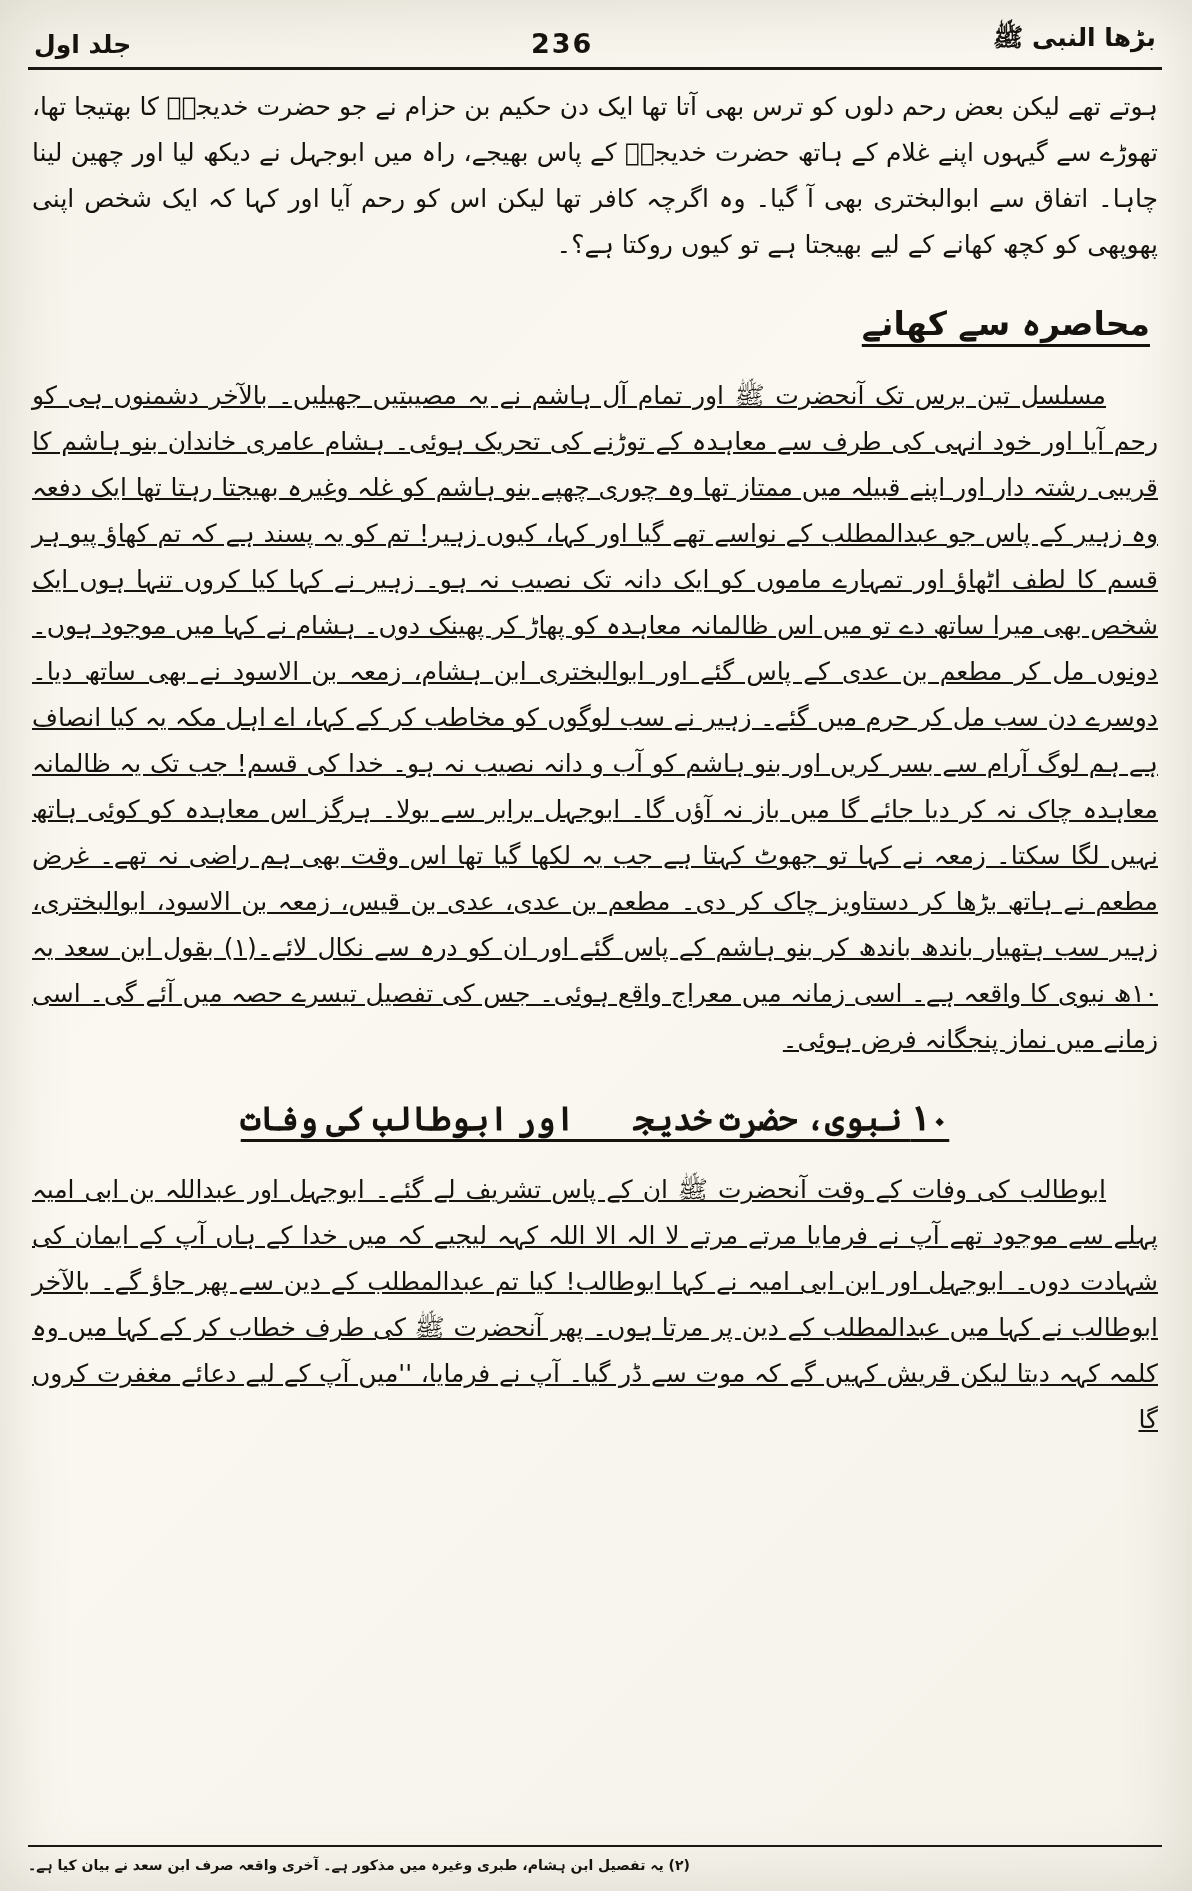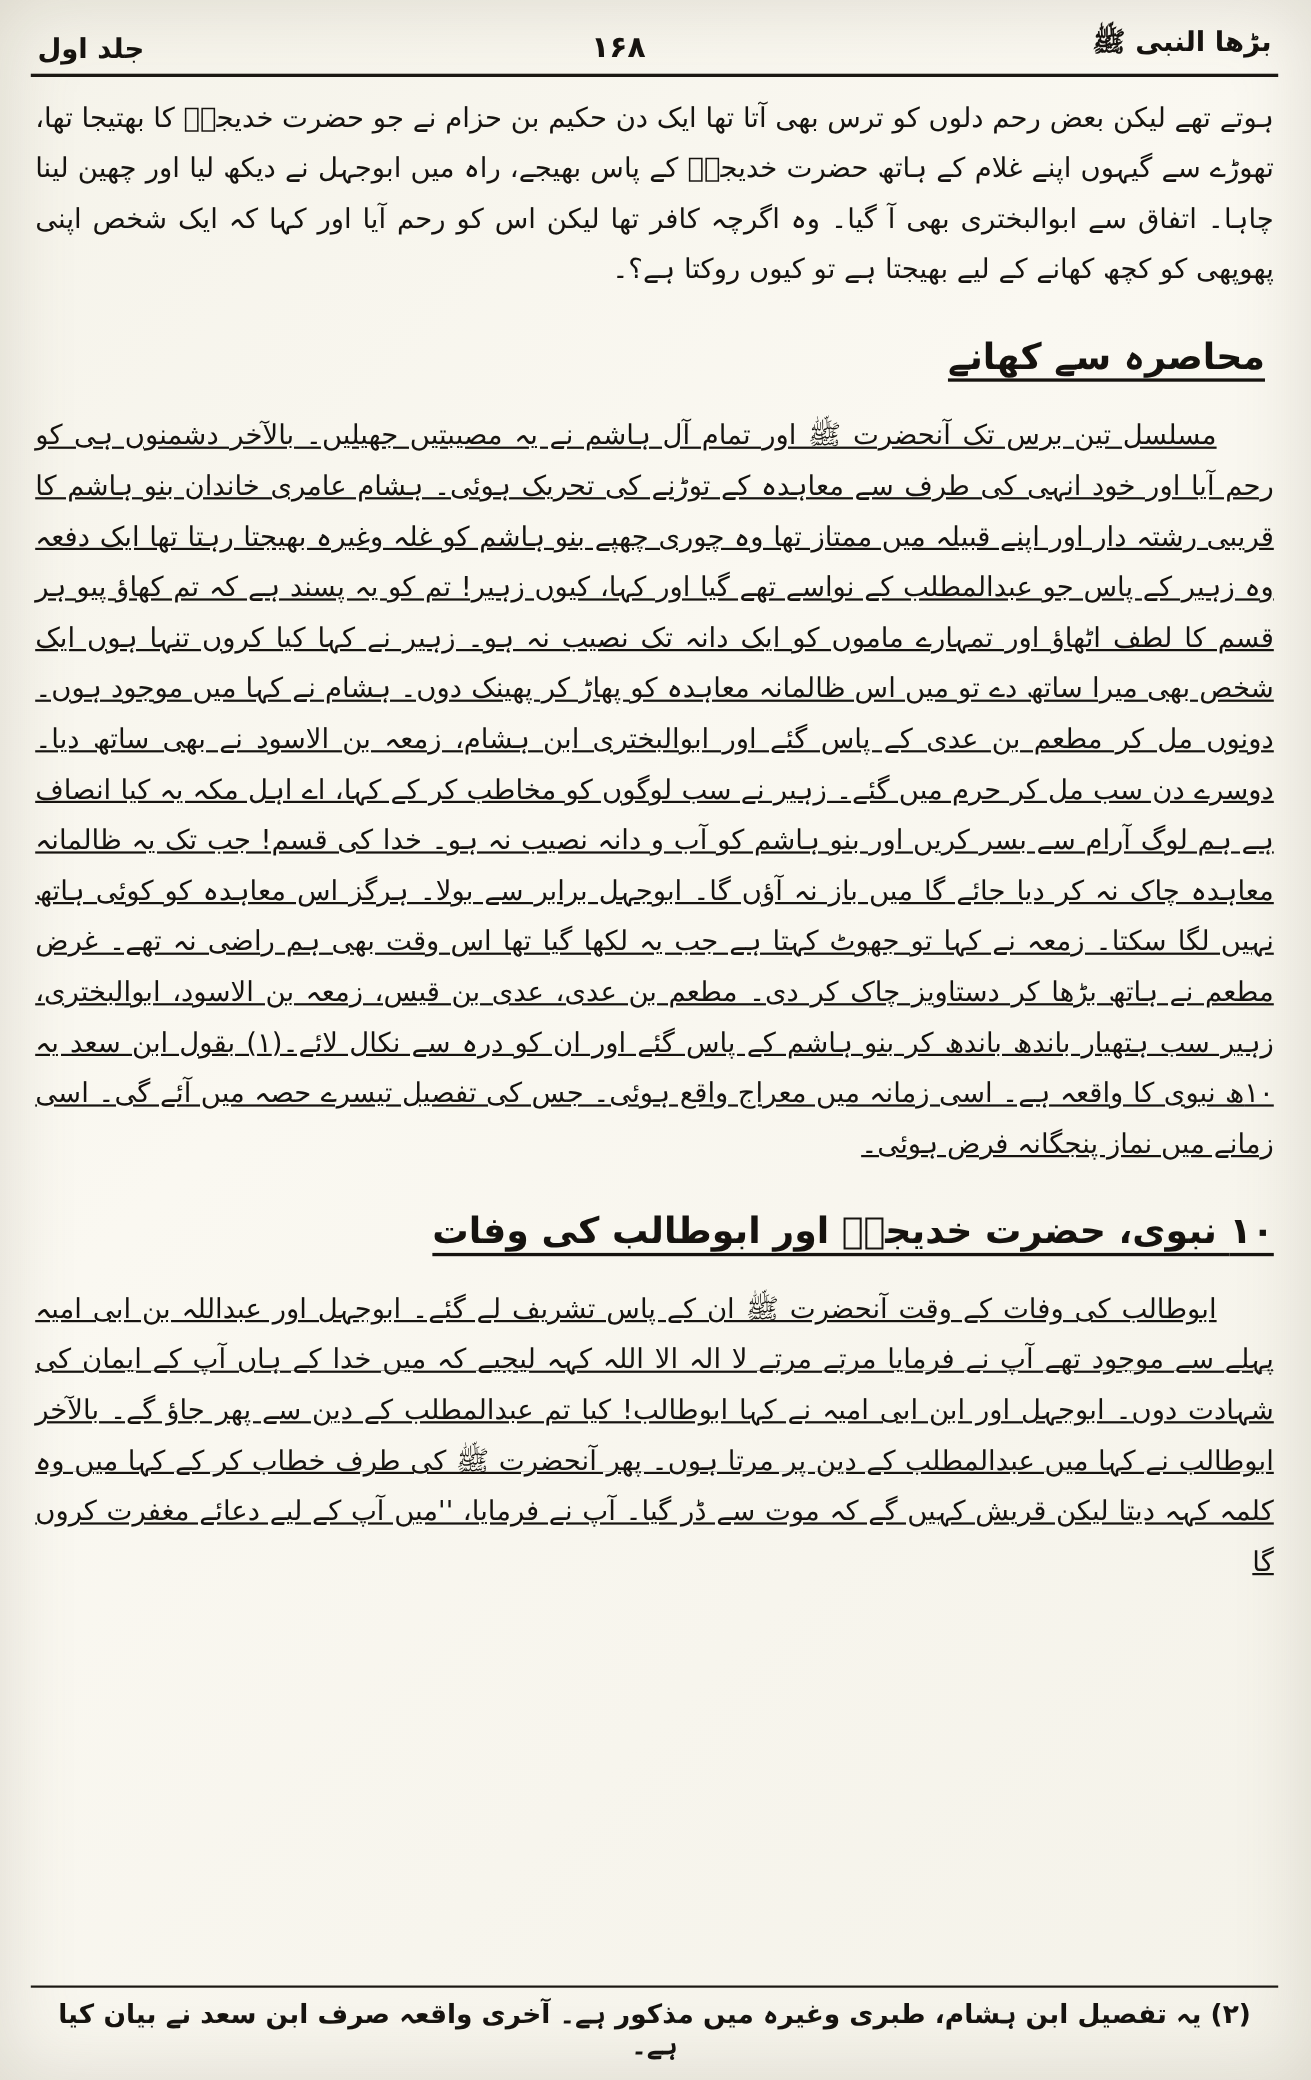--- a/index.html
+++ b/index.html
@@ -57,38 +57,40 @@
     margin: 26px 0 18px 0;
     text-decoration: underline;
     text-underline-offset: 9px;
     text-decoration-thickness: 2.5px;
   }
   .section-heading.right {
     text-align: right;
     padding-right: 8px;
   }
   .section-heading.center {
+    text-align: center;
+    font-family: Liberation Serif, serif;
   }
   .footnote-area {
     margin-top: auto;
     border-top: 2.5px solid #1b1813;
     padding-top: 10px;
-    text-align: center;
-    font-size: 24px;
+    text-align: left;
+    font-size: 14px;
     font-weight: bold;
   }
 </style>
 </head>
 <body>
 
 <div class="page">
 
   <div class="header">
     <span>بڑھا النبی ﷺ</span>
-    <span class="page-num">۱۶۸</span>
+    <span class="page-num">236</span>
     <span>جلد اول</span>
   </div>
 
   <div class="body-text">
 
     <p class="para">ہوتے تھے لیکن بعض رحم دلوں کو ترس بھی آتا تھا ایک دن حکیم بن حزام نے جو حضرت خدیجہؓ کا بھتیجا تھا، تھوڑے سے گیہوں اپنے غلام کے ہاتھ حضرت خدیجہؓ کے پاس بھیجے، راہ میں ابوجہل نے دیکھ لیا اور چھین لینا چاہا۔ اتفاق سے ابوالبختری بھی آ گیا۔ وہ اگرچہ کافر تھا لیکن اس کو رحم آیا اور کہا کہ ایک شخص اپنی پھوپھی کو کچھ کھانے کے لیے بھیجتا ہے تو کیوں روکتا ہے؟۔</p>
 
     <h2 class="section-heading right">محاصرہ سے کھانے</h2>
 
     <p class="para indent">مسلسل تین برس تک آنحضرت ﷺ اور تمام آل ہاشم نے یہ مصیبتیں جھیلیں۔ بالآخر دشمنوں ہی کو رحم آیا اور خود انہی کی طرف سے معاہدہ کے توڑنے کی تحریک ہوئی۔ ہشام عامری خاندان بنو ہاشم کا قریبی رشتہ دار اور اپنے قبیلہ میں ممتاز تھا وہ چوری چھپے بنو ہاشم کو غلہ وغیرہ بھیجتا رہتا تھا ایک دفعہ وہ زہیر کے پاس جو عبدالمطلب کے نواسے تھے گیا اور کہا، کیوں زہیر! تم کو یہ پسند ہے کہ تم کھاؤ پیو ہر قسم کا لطف اٹھاؤ اور تمہارے ماموں کو ایک دانہ تک نصیب نہ ہو۔ زہیر نے کہا کیا کروں تنہا ہوں ایک شخص بھی میرا ساتھ دے تو میں اس ظالمانہ معاہدہ کو پھاڑ کر پھینک دوں۔ ہشام نے کہا میں موجود ہوں۔ دونوں مل کر مطعم بن عدی کے پاس گئے اور ابوالبختری ابن ہشام، زمعہ بن الاسود نے بھی ساتھ دیا۔ دوسرے دن سب مل کر حرم میں گئے۔ زہیر نے سب لوگوں کو مخاطب کر کے کہا، اے اہل مکہ یہ کیا انصاف ہے ہم لوگ آرام سے بسر کریں اور بنو ہاشم کو آب و دانہ نصیب نہ ہو۔ خدا کی قسم! جب تک یہ ظالمانہ معاہدہ چاک نہ کر دیا جائے گا میں باز نہ آؤں گا۔ ابوجہل برابر سے بولا۔ ہرگز اس معاہدہ کو کوئی ہاتھ نہیں لگا سکتا۔ زمعہ نے کہا تو جھوٹ کہتا ہے جب یہ لکھا گیا تھا اس وقت بھی ہم راضی نہ تھے۔ غرض مطعم نے ہاتھ بڑھا کر دستاویز چاک کر دی۔ مطعم بن عدی، عدی بن قیس، زمعہ بن الاسود، ابوالبختری، زہیر سب ہتھیار باندھ باندھ کر بنو ہاشم کے پاس گئے اور ان کو درہ سے نکال لائے۔(۱) بقول ابن سعد یہ ۱۰ھ نبوی کا واقعہ ہے۔ اسی زمانہ میں معراج واقع ہوئی۔ جس کی تفصیل تیسرے حصہ میں آئے گی۔ اسی زمانے میں نماز پنجگانہ فرض ہوئی۔</p>

